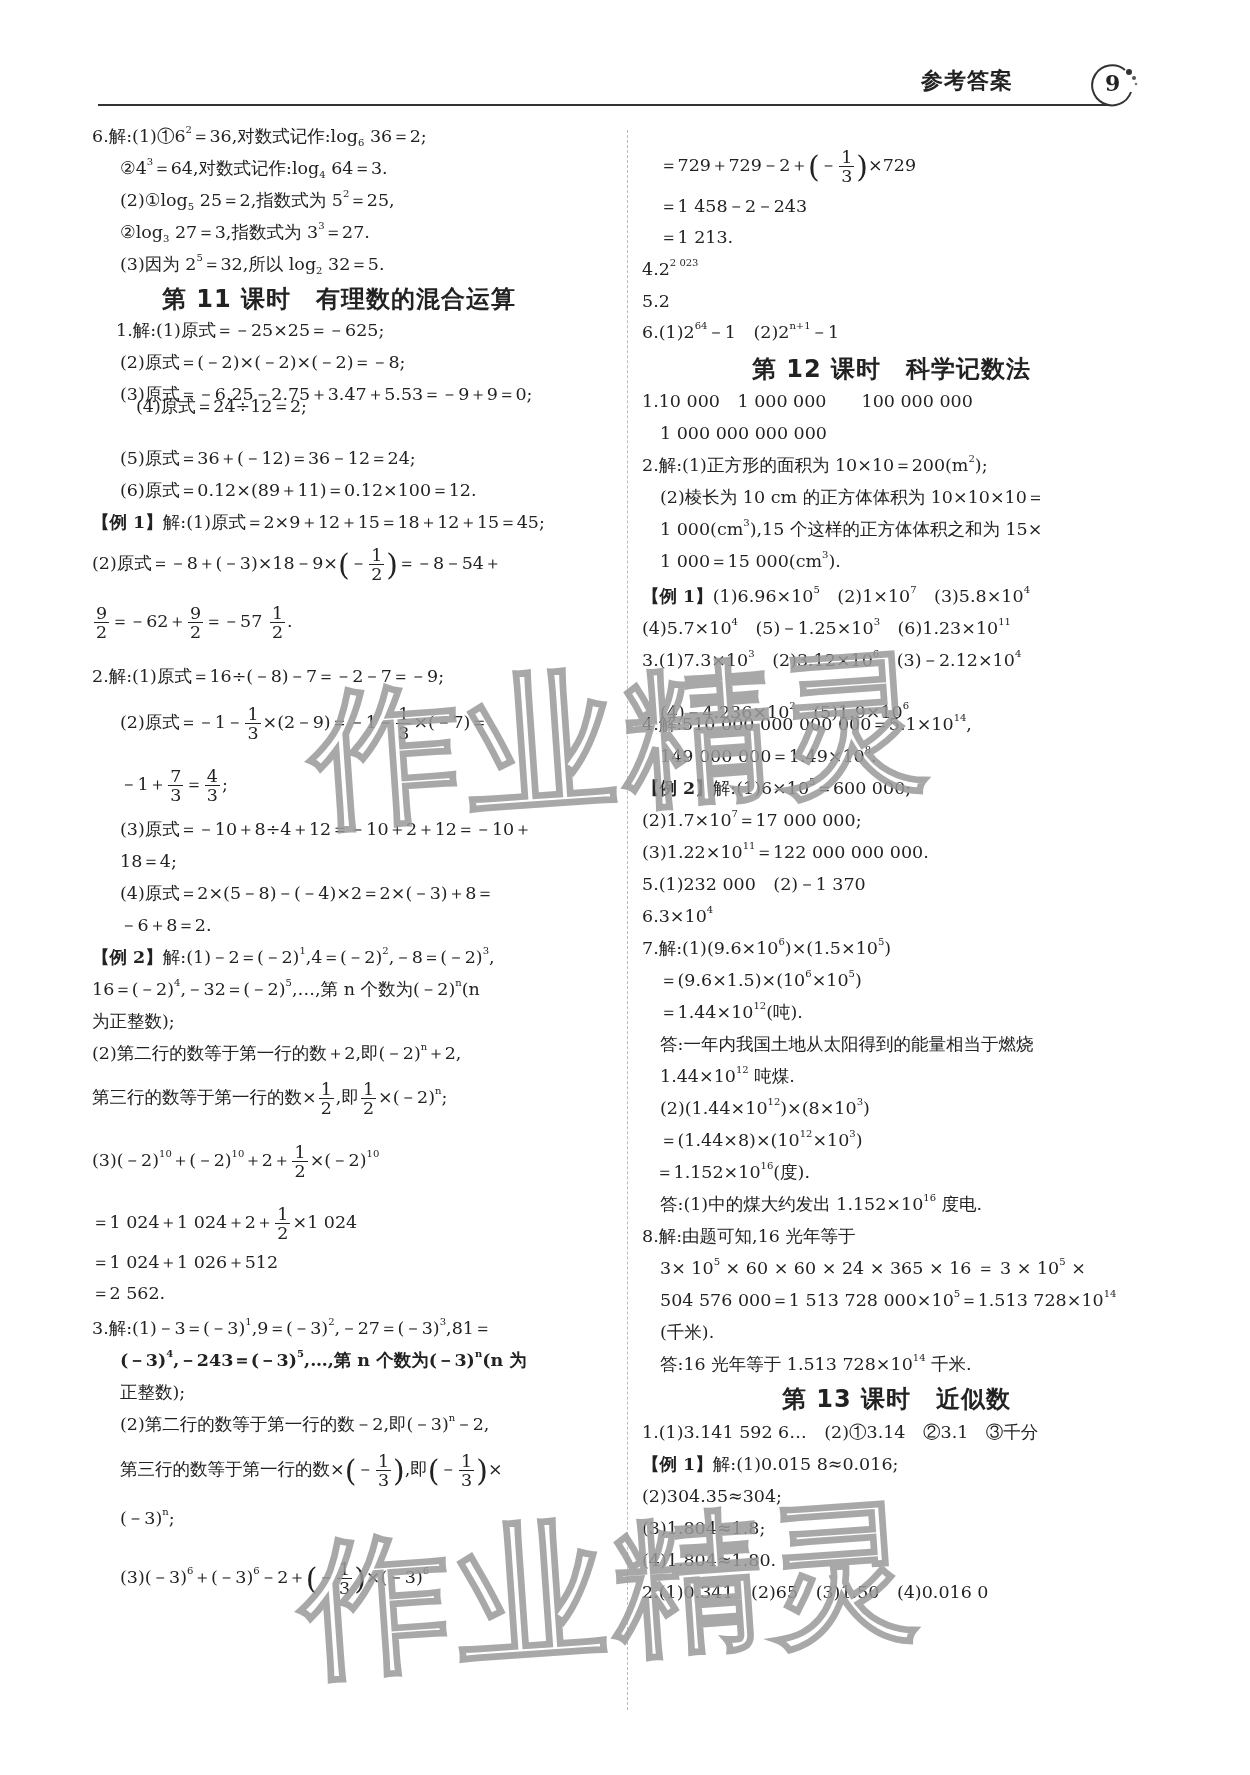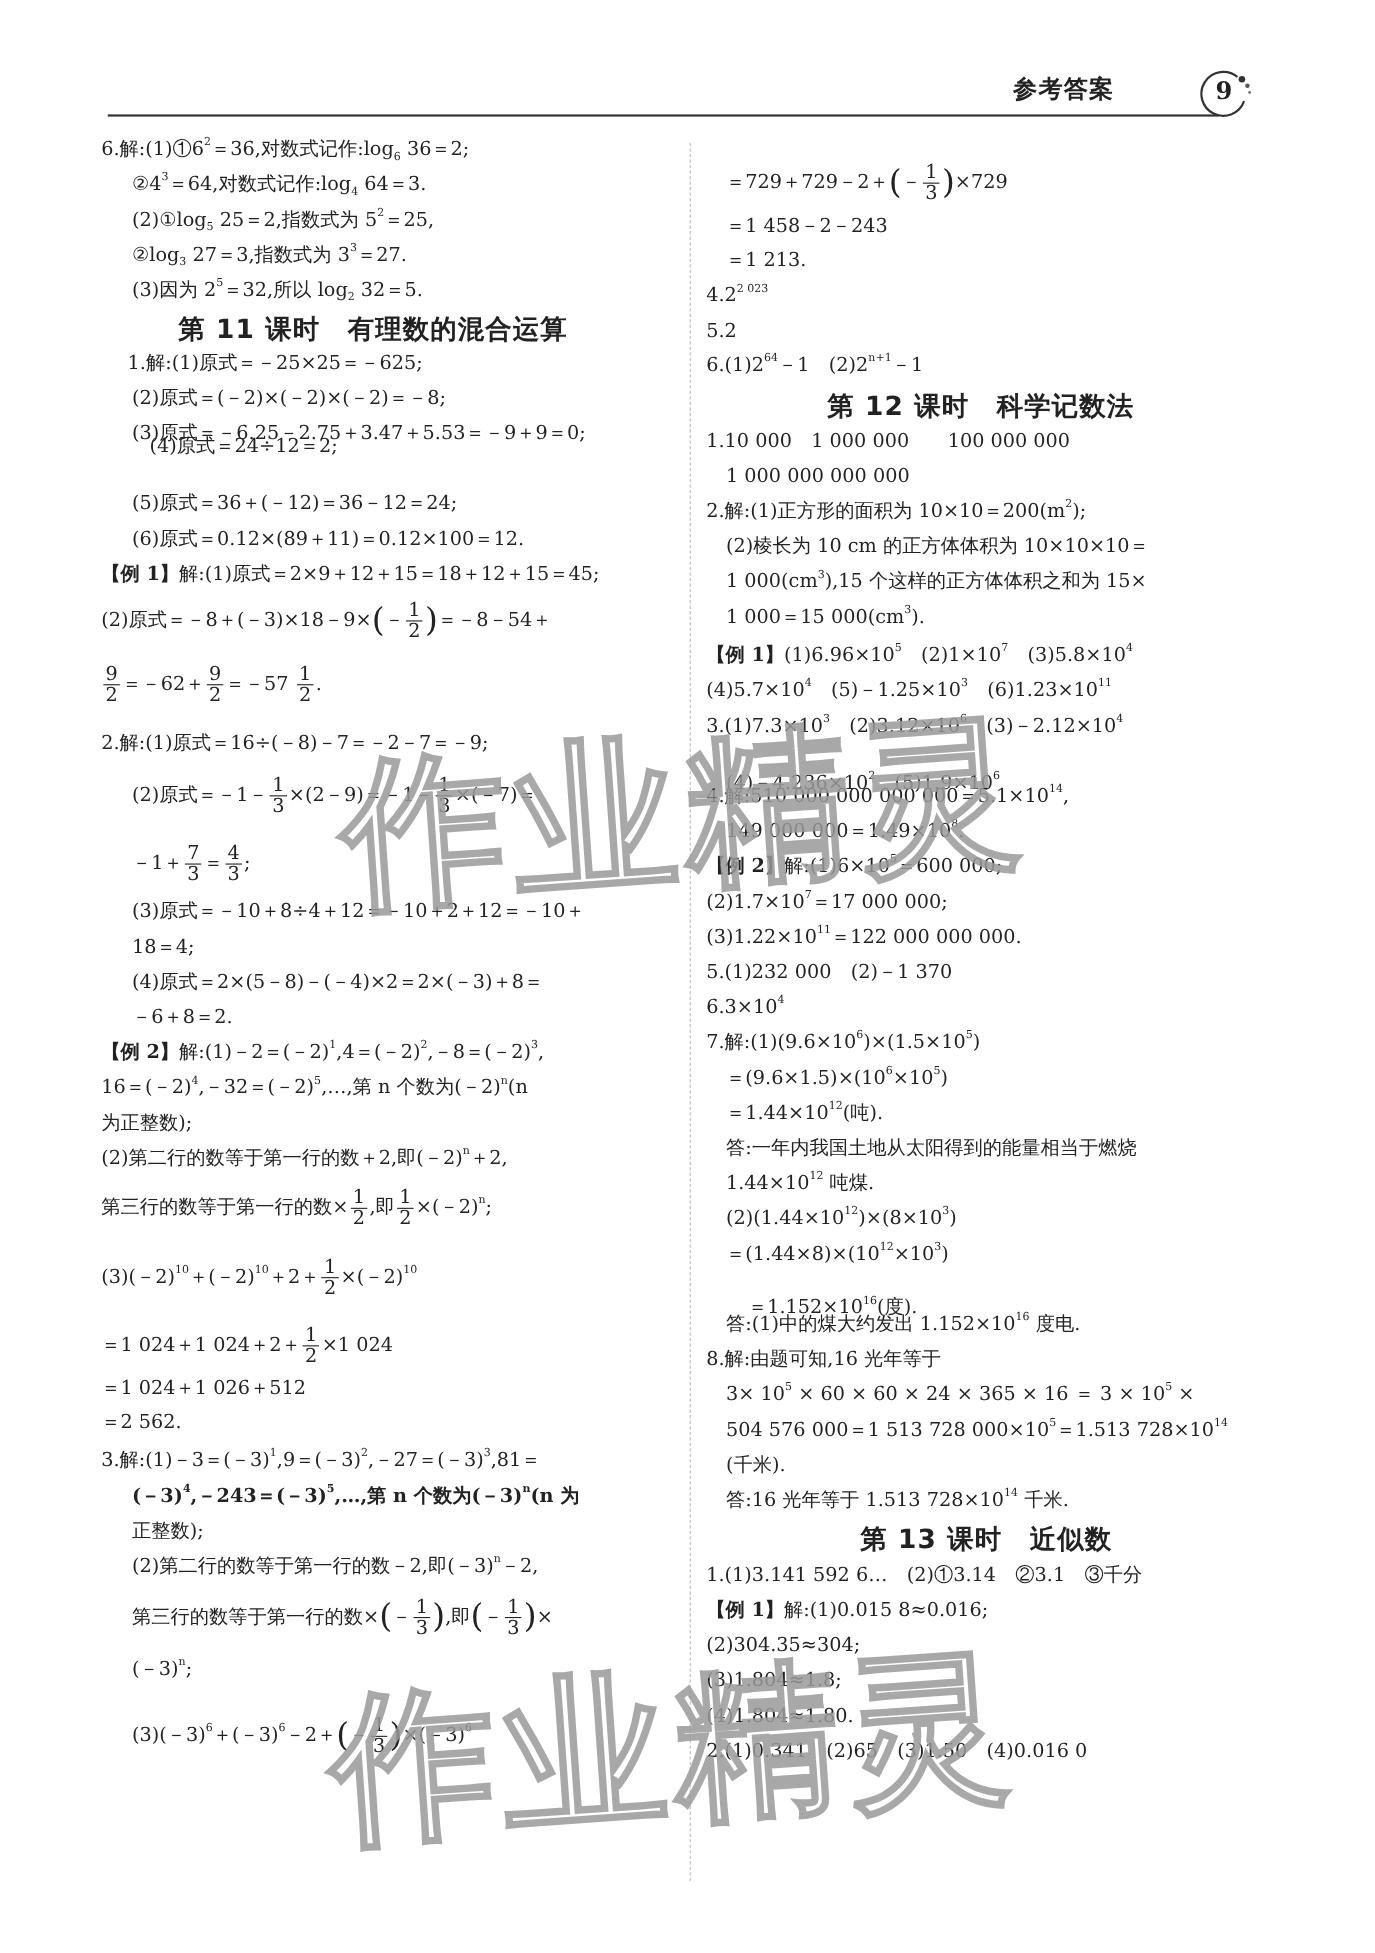--- a/index.html
+++ b/index.html
@@ -110,21 +110,21 @@
       <div class="line" style="left: 642px; top: 840px;"><span>(3)1.22×10</span><sup>11</sup><span>＝122 000 000 000.</span></div>
       <div class="line" style="left: 642px; top: 872px;"><span>5.(1)232 000　(2)－1 370</span></div>
       <div class="line" style="left: 642px; top: 904px;"><span>6.3×10</span><sup>4</sup></div>
       <div class="line" style="left: 642px; top: 936px;"><span>7.解:(1)(9.6×10</span><sup>6</sup><span>)×(1.5×10</span><sup>5</sup><span>)</span></div>
       <div class="line" style="left: 660px; top: 968px;"><span>＝(9.6×1.5)×(10</span><sup>6</sup><span>×10</span><sup>5</sup><span>)</span></div>
       <div class="line" style="left: 660px; top: 1000px;"><span>＝1.44×10</span><sup>12</sup><span>(吨).</span></div>
       <div class="line" style="left: 660px; top: 1032px;"><span>答:一年内我国土地从太阳得到的能量相当于燃烧</span></div>
       <div class="line" style="left: 660px; top: 1064px;"><span>1.44×10</span><sup>12</sup><span> 吨煤.</span></div>
       <div class="line" style="left: 660px; top: 1096px;"><span>(2)(1.44×10</span><sup>12</sup><span>)×(8×10</span><sup>3</sup><span>)</span></div>
       <div class="line" style="left: 660px; top: 1128px;"><span>＝(1.44×8)×(10</span><sup>12</sup><span>×10</span><sup>3</sup><span>)</span></div>
-      <div class="line" style="left: 680px; top: 1160px; margin-top: 17px;"><span>＝1.152×10</span><sup>16</sup><span>(度).</span></div>
+      <div class="line" style="left: 656px; top: 1160px;"><span>＝1.152×10</span><sup>16</sup><span>(度).</span></div>
       <div class="line" style="left: 660px; top: 1192px;"><span>答:(1)中的煤大约发出 1.152×10</span><sup>16</sup><span> 度电.</span></div>
       <div class="line" style="left: 642px; top: 1224px;"><span>8.解:由题可知,16 光年等于</span></div>
       <div class="line" style="left: 660px; top: 1256px;"><span>3× 10</span><sup>5</sup><span> × 60 × 60 × 24 × 365 × 16 ＝ 3 × 10</span><sup>5</sup><span> ×</span></div>
       <div class="line" style="left: 660px; top: 1288px;"><span>504 576 000＝1 513 728 000×10</span><sup>5</sup><span>＝1.513 728×10</span><sup>14</sup></div>
       <div class="line" style="left: 660px; top: 1320px;"><span>(千米).</span></div>
       <div class="line" style="left: 660px; top: 1352px;"><span>答:16 光年等于 1.513 728×10</span><sup>14</sup><span> 千米.</span></div>
       <div class="sec" style="left: 782px; top: 1383px;">第 13 课时　近似数</div>
       <div class="line" style="left: 642px; top: 1420px;"><span>1.(1)3.141 592 6…　(2)①3.14　②3.1　③千分</span></div>
       <div class="line" style="left: 642px; top: 1452px;"><span class="bold">【例 1】</span><span>解:(1)0.015 8≈0.016;</span></div>
       <div class="line" style="left: 642px; top: 1484px;"><span>(2)304.35≈304;</span></div>

